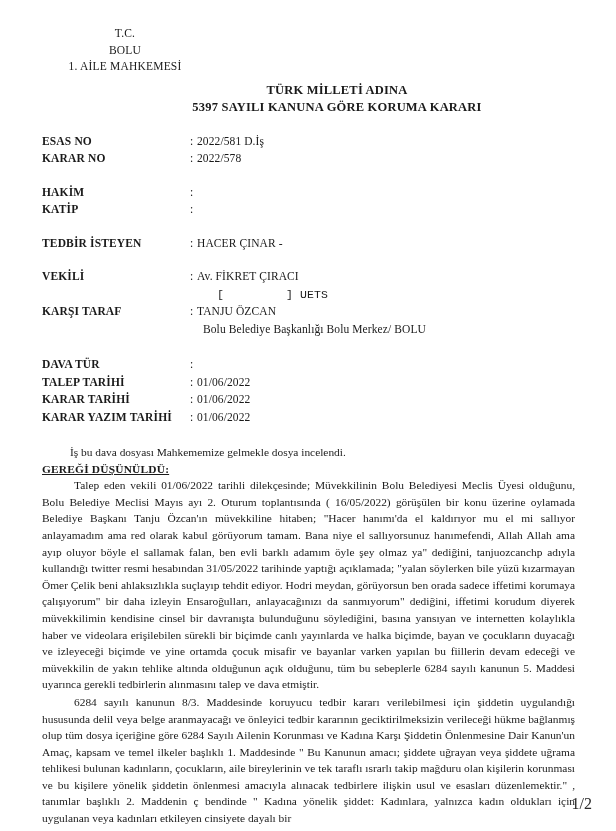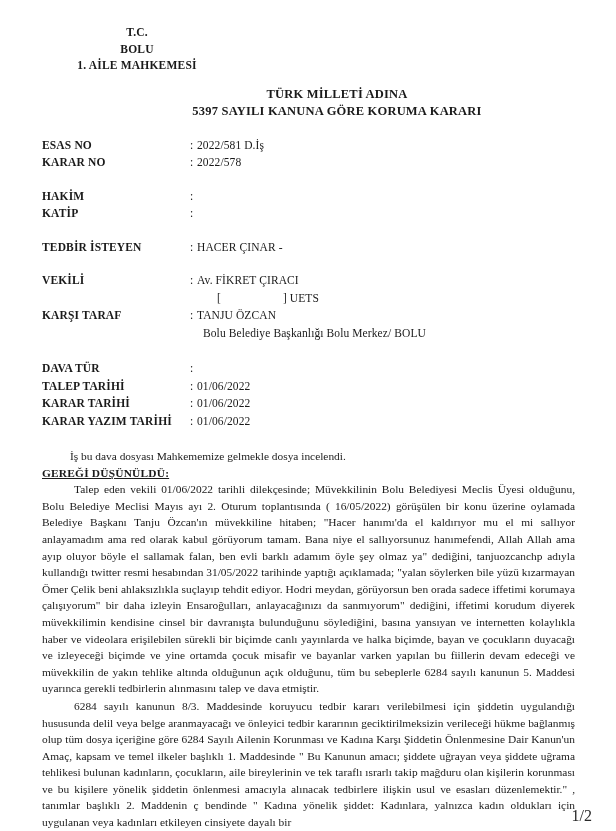--- a/index.html
+++ b/index.html
@@ -22,23 +22,23 @@
     position: relative;
     width: 616px;
     height: 831px;
     box-sizing: border-box;
   }
 
   
   .court-heading {
     text-align: center;
     width: 250px;
-    margin: 12px;
-    padding-top: 12px;
-    font-weight: bold;
+    margin: 0;
+    padding-top: 25px;
+    font-weight: normal;
     font-size: 11.5px;
     line-height: 16.5px;
     letter-spacing: 0.2px;
   }
   .court-heading div {
     white-space: nowrap;
   }
 
   
   .doc-title {
@@ -89,21 +89,21 @@
   .field-subrow {
     display: flex;
     line-height: 17.5px;
     white-space: nowrap;
   }
   .field-subrow .field-label { visibility: hidden; }
   .sub-indent {
     padding-left: 6px;
   }
   .bracket-line {
-    font-family: Liberation Serif, serif;
+    font-family: Liberation Mono, monospace;
     padding-left: 20px;
   }
   .bracket-gap {
     display: inline-block;
     width: 62px;
   }
 
   
   .body-text {
     margin-top: 18px;

